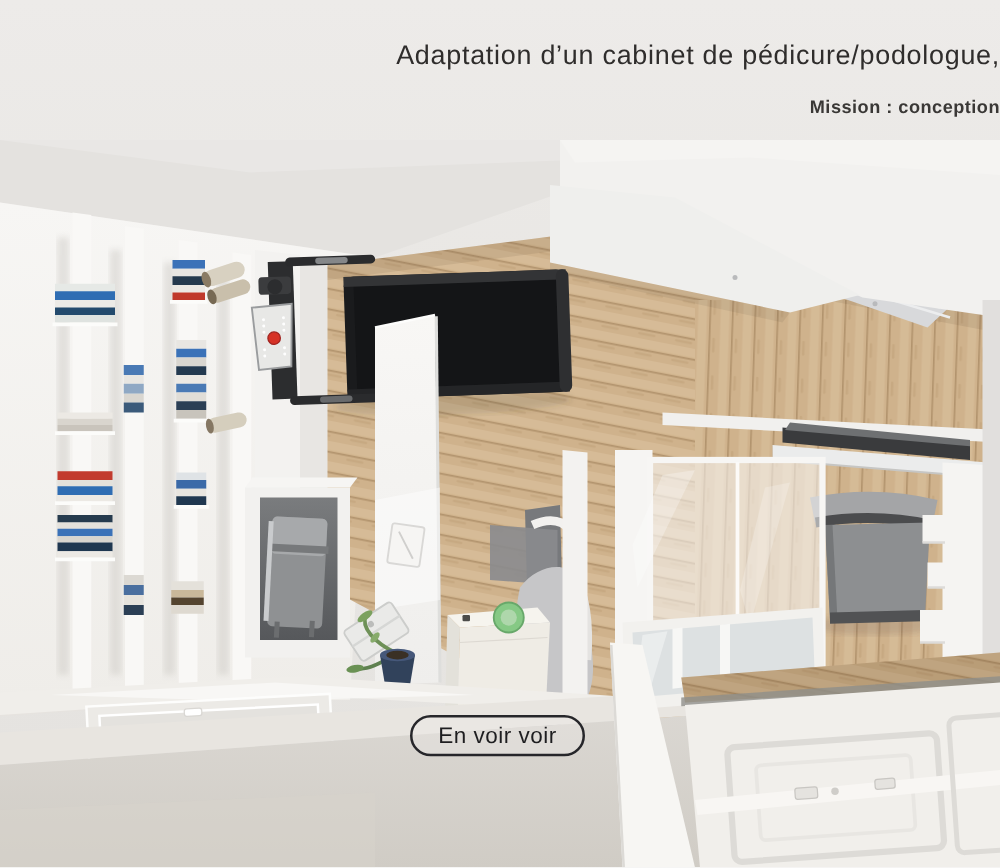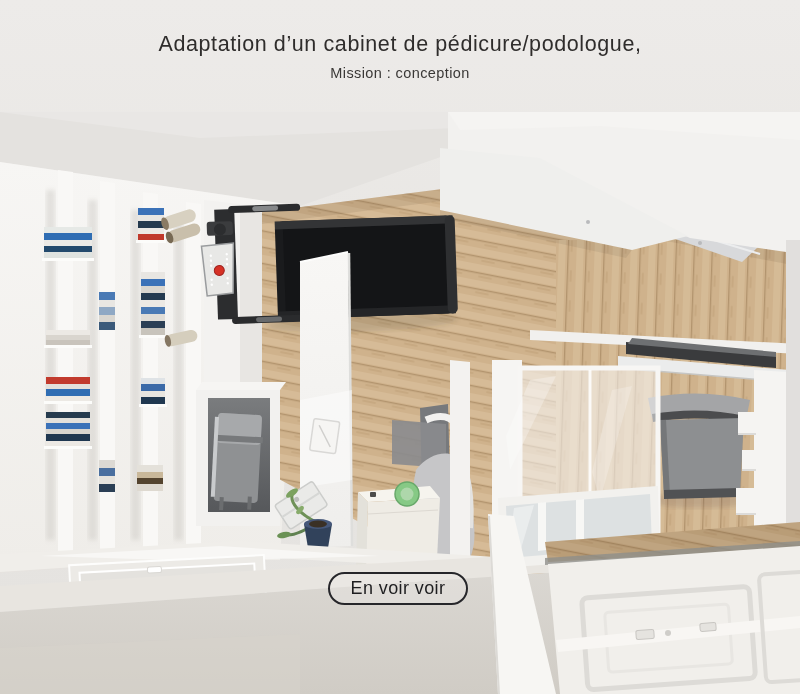--- a/index.html
+++ b/index.html
@@ -7,24 +7,24 @@
     --wood:#cfb28c; --wood-light:#dcc3a0; --wood-seam:#b2946e; --treadmill:#1a1b1d;
     --chair-gray:#8d8f91; --console:#e8e8e6; --glass-white:#f7f6f4; --cut-wall:#d8d5d0;
     --button-border:#26262a;
   }
   html,body{margin:0;padding:0;}
   .stage{
     position:relative; width:800px; height:694px; overflow:hidden;
     background:linear-gradient(180deg,#edebe9 0%,#e9e7e4 35%,#e4e2df 100%);
     font-family:"Liberation Sans", sans-serif;
   }
-  .header{position:absolute; top:0; left:0; width:800px; text-align:center; color:var(--text);}
+  .header{position:absolute; top:0; left:0; width:800px; text-align:right; color:var(--text);}
   .title1{margin-top:32px; font-size:21.5px; font-weight:400; letter-spacing:0.6px;}
   .title2{margin-top:5px; font-size:18px; font-weight:400; letter-spacing:1.6px;}
-  .subtitle{margin-top:8px; font-size:14.5px; font-weight:400; letter-spacing:0.4px; color:#3a3836;}
+  .subtitle{margin-top:21px; font-size:14.5px; font-weight:700; letter-spacing:0.4px; color:#3a3836;}
   .scene{position:absolute; top:112px; left:0;}
   .cta{
     position:absolute; left:328px; top:572px; width:140px; height:33px;
     border:2px solid var(--button-border); border-radius:18px;
     background:rgba(238,236,232,0.35); color:#1e1e20;
     font-size:18px; letter-spacing:0.4px;
     display:flex; align-items:center; justify-content:center; cursor:pointer;
     box-sizing:border-box;
   }
   

